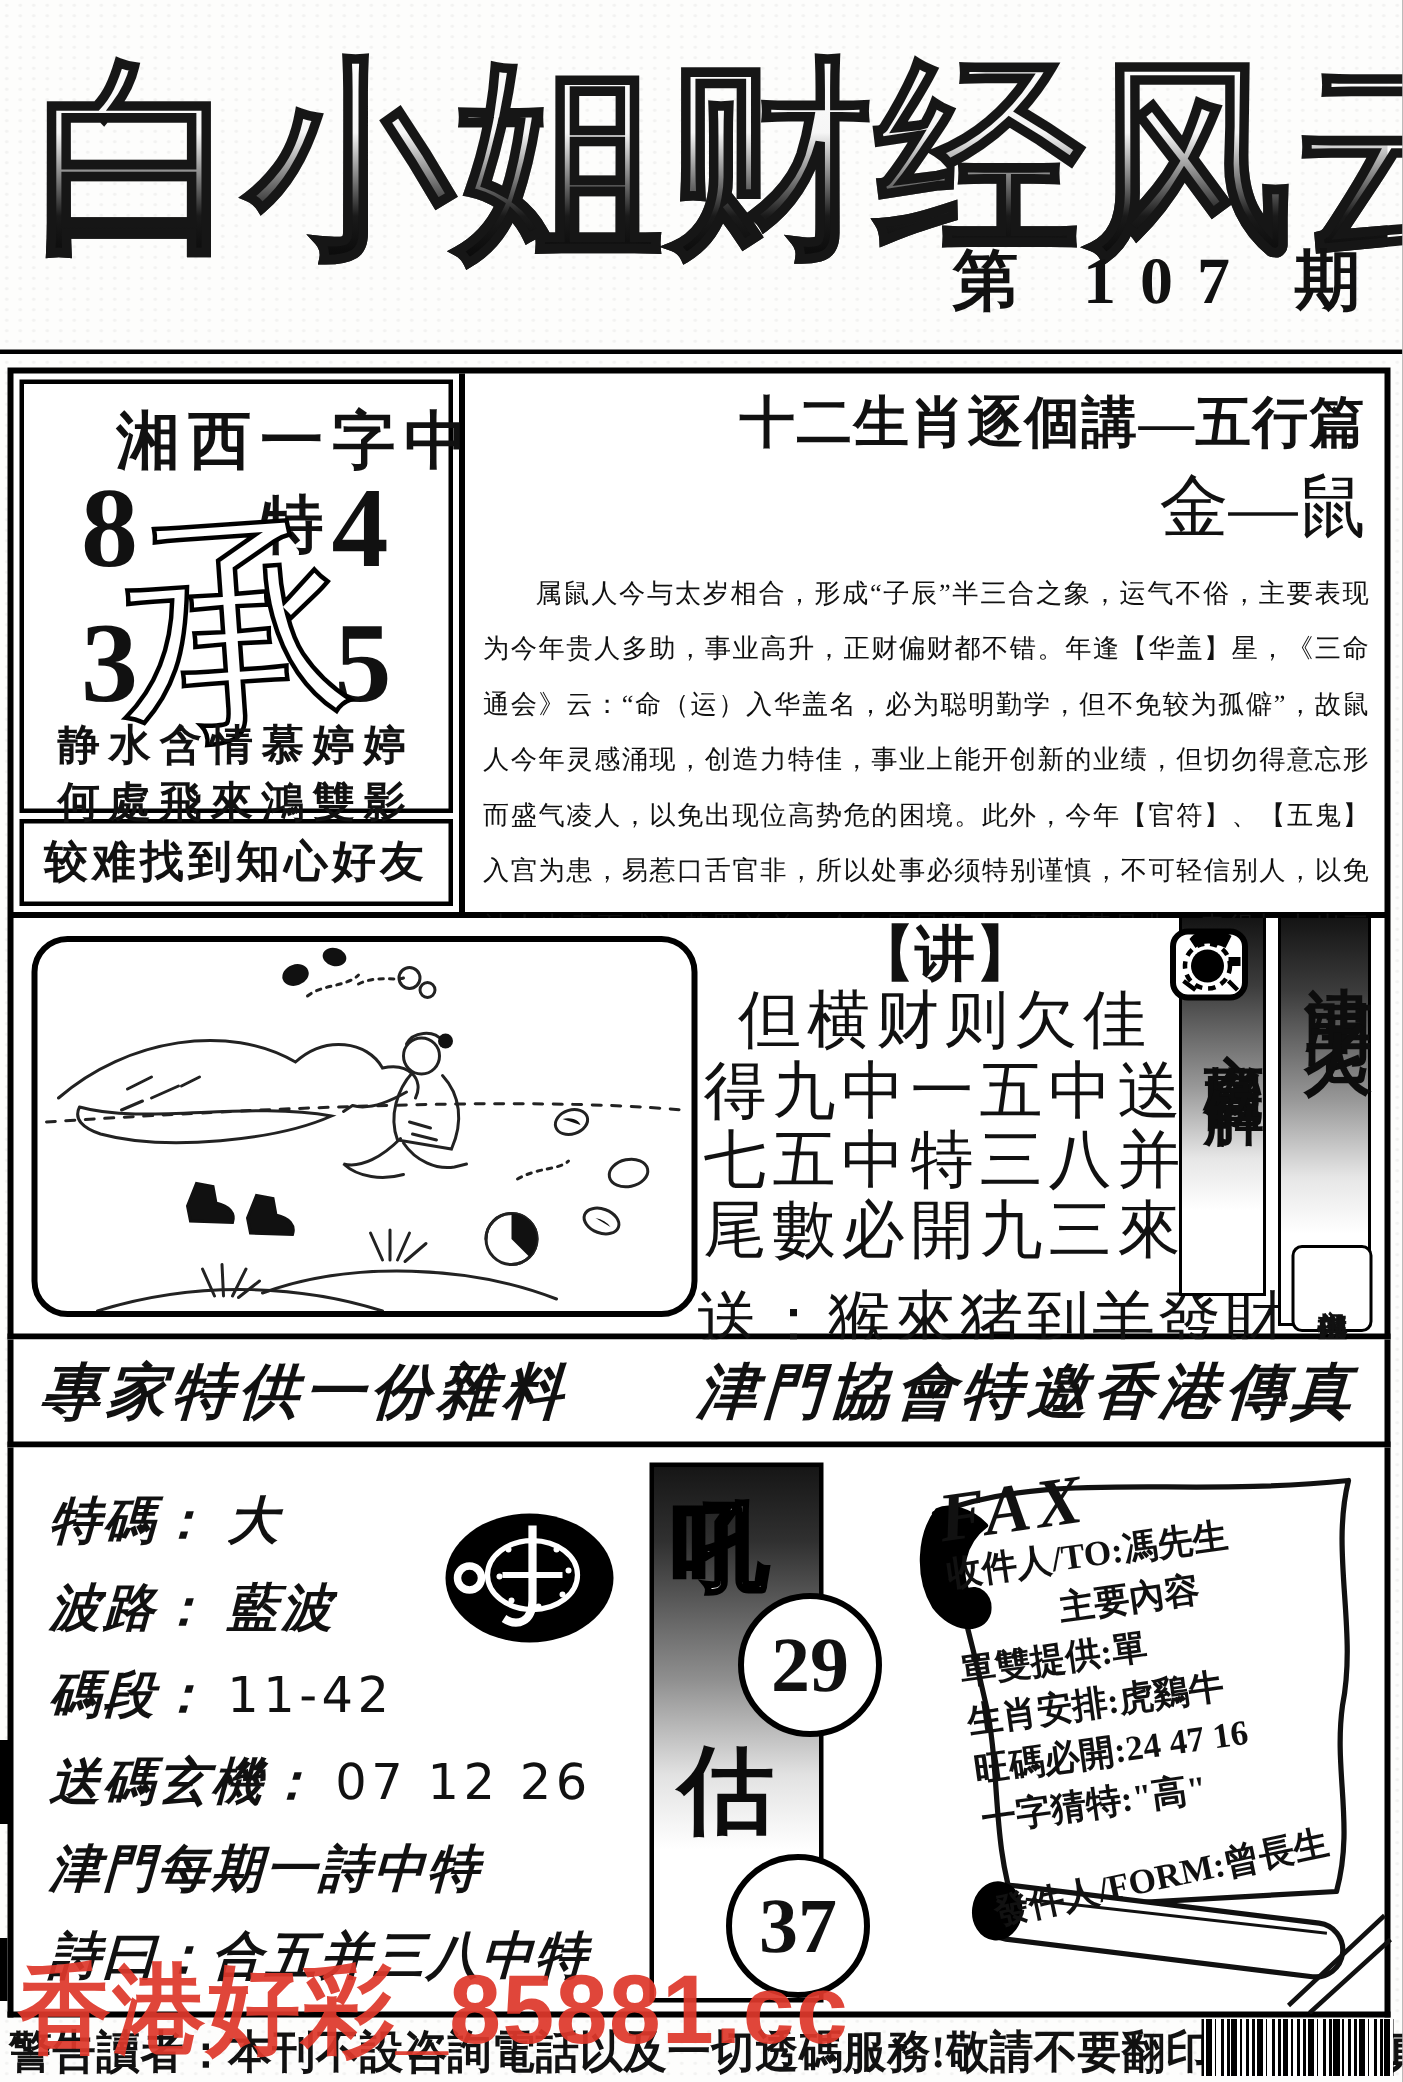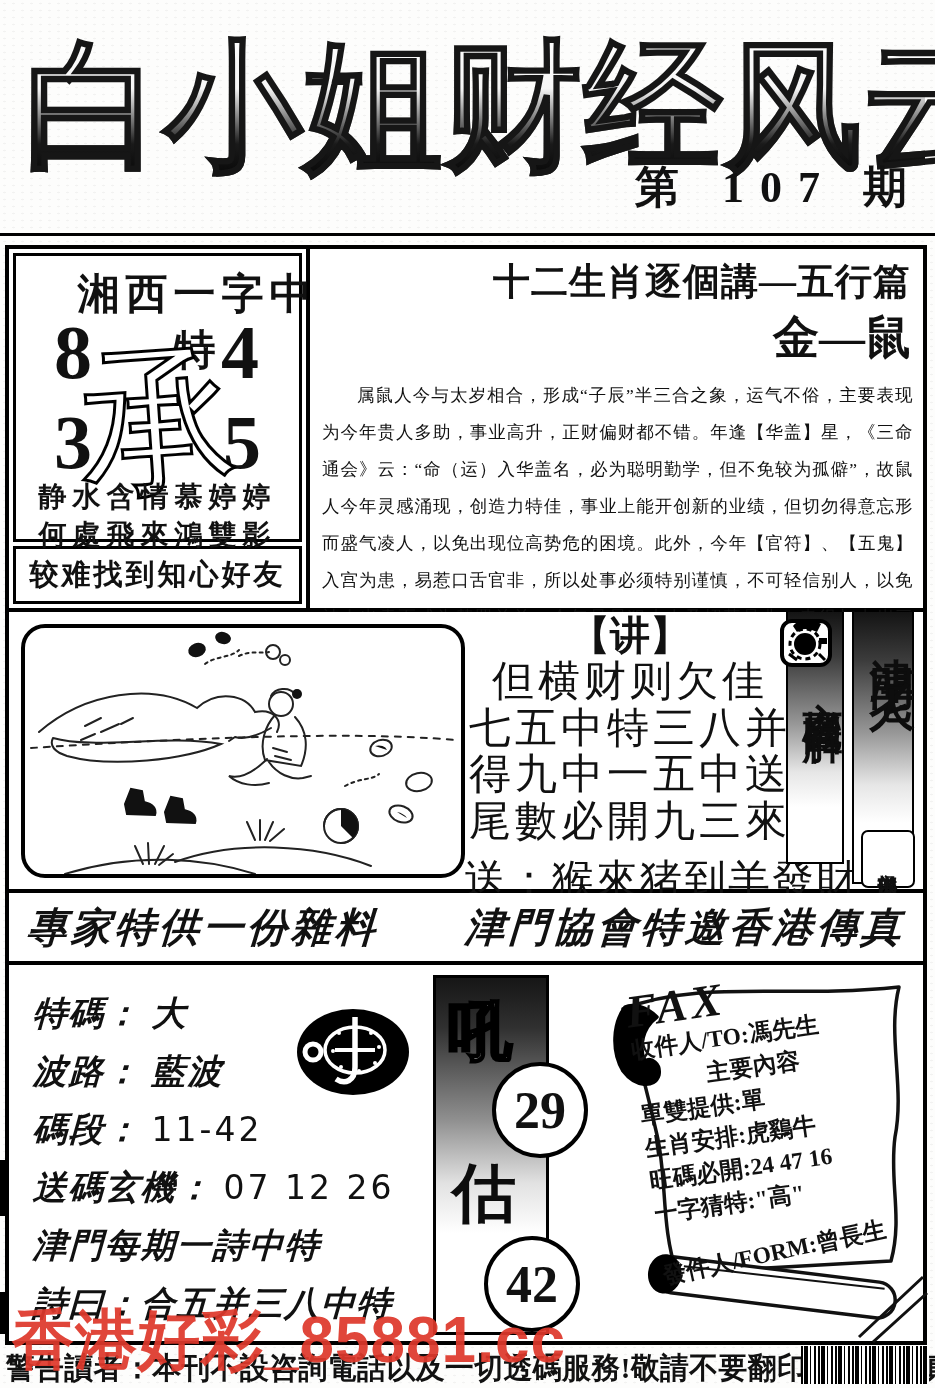--- a/index.html
+++ b/index.html
@@ -37,21 +37,21 @@
     position:absolute;left:0;right:0;top:48px;text-align:center;
     font-size:158px;line-height:1.5;color:#fff;-webkit-text-stroke:3px #000;
     transform:rotate(-4deg);
   }
   .pick-verse{position:absolute;left:0;width:100%;text-align:center;font-size:28px;font-weight:700;letter-spacing:6px;}
   .hint-box{height:52px;margin:0 4px 4px 4px;border:3px solid #000;display:flex;align-items:center;justify-content:center;
     font-size:29px;font-weight:800;letter-spacing:3px;}
   .zo-col{flex:1;padding:6px 10px 0 12px;box-sizing:border-box;}
   .zo-head{display:flex;justify-content:space-between;align-items:flex-end;padding:2px 2px 0 2px;flex-direction:column;}
   .zo-heading{font-size:37px;font-weight:900;letter-spacing:1px;white-space:nowrap;}
-  .zo-tag{font-size:46px;font-weight:700;white-space:nowrap;}
+  .zo-tag{font-size:46px;font-weight:400;white-space:nowrap;}
   .zo-body{margin-top:8px;font-size:17.5px;line-height:37px;text-align:justify;text-indent:2em;letter-spacing:.5px;}
   
   .band2{left:5px;top:612px;width:922px;height:281px;border-left:4px solid #000;border-right:4px solid #000;border-bottom:4px solid #000;box-sizing:border-box;background:#fff;}
   .illus-box{left:12px;top:12px;width:444px;height:254px;border:4px solid #000;border-radius:24px;box-sizing:border-box;overflow:hidden;background:#fff;}
   .jiang-block{left:455px;top:2px;width:332px;text-align:center;}
   .jiang-title{font-size:40px;font-weight:900;line-height:44px;}
   .jiang-verse{font-size:42px;line-height:46.5px;letter-spacing:4px;white-space:nowrap;}
   .jiang-gift{margin-top:8px;font-size:42px;letter-spacing:2px;white-space:nowrap;}
   .grad-strip{background:linear-gradient(180deg,#141414 0%,#3c3c3c 18%,#989898 45%,#e6e6e6 64%,#fff 78%);
     border:2px solid #000;border-top:none;box-sizing:border-box;}
@@ -170,22 +170,22 @@
         <ellipse cx="394" cy="154" rx="13" ry="9" transform="rotate(-12 394 154)"></ellipse>
         <ellipse cx="376" cy="186" rx="12" ry="8" transform="rotate(20 376 186)"></ellipse>
         <path d="M372,184 a12,8 20 0 1 10,6 l-10,-6 z" fill="#111" stroke="none"></path>
         <path d="M320,158 C334,150 348,152 354,146" stroke-dasharray="3 4"></path>
       </svg>
     </div>
 
     <div class="abs jiang-block">
       <div class="jiang-title">【讲】</div>
       <div class="jiang-verse">但横财则欠佳</div>
+      <div class="jiang-verse">得九中一五中送</div>
       <div class="jiang-verse">七五中特三八并</div>
-      <div class="jiang-verse">得九中一五中送</div>
       <div class="jiang-verse">尾數必開九三來</div>
       <div class="jiang-gift">送：猴來猪到羊發財</div>
     </div>
 
     <div class="abs grad-strip strip-xuanji">
       <div class="vtext xuanji-text">玄機圖解</div>
     </div>
     <div class="abs grad-strip strip-laoren">
       <div class="vtext laoren-text">津門老人</div>
     </div>
@@ -251,21 +251,21 @@
       <path d="M44,45 L84,45" stroke="#fff" stroke-width="4"></path>
     </svg>
 
     <div class="abs gu-strip">
       <div class="gu-char-top">吼</div>
       <div class="gu-circle gu-c1">
         <span>29</span>
       </div>
       <div class="gu-char-bot">估</div>
       <div class="gu-circle gu-c2">
-        <span>42</span>
+        <span>37</span>
       </div>
     </div>
 
     <div class="abs fax-area">
       <svg class="scroll-svg" viewBox="0 0 370 378" fill="none" stroke="#111" stroke-width="3.5" stroke-linejoin="round">
         <path d="M62,44 C140,14 225,34 338,22 C326,70 344,122 334,172 C328,216 342,252 330,296 L116,308 C100,264 106,212 96,170 C86,126 76,86 62,44 Z" fill="#fff"></path>
         <path d="M64,42 C52,58 50,86 62,106 C74,122 94,124 98,110 C100,98 90,92 84,96 C78,84 80,64 96,52 C86,42 72,38 64,42 Z" fill="#000" stroke="#000"></path>
         <g transform="rotate(7 210 330)">
           <rect x="92" y="304" width="242" height="36" rx="18" fill="#fff"></rect>
           <ellipse cx="102" cy="322" rx="15" ry="18" fill="#000" stroke="#000"></ellipse>

